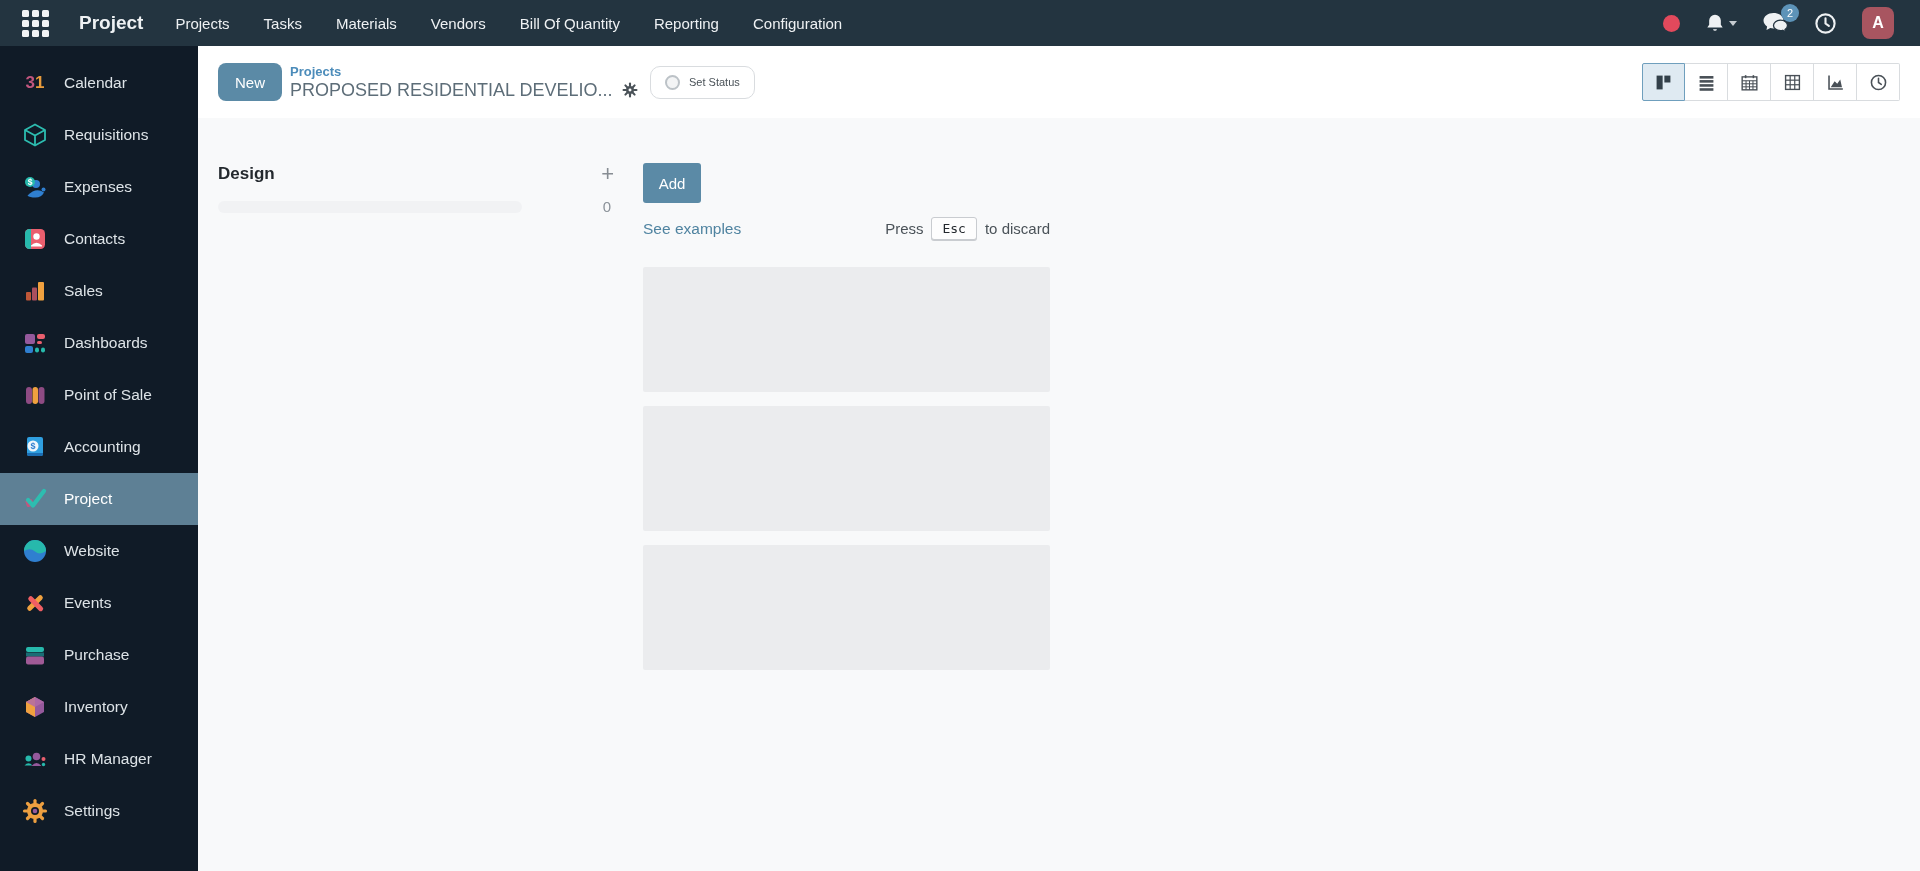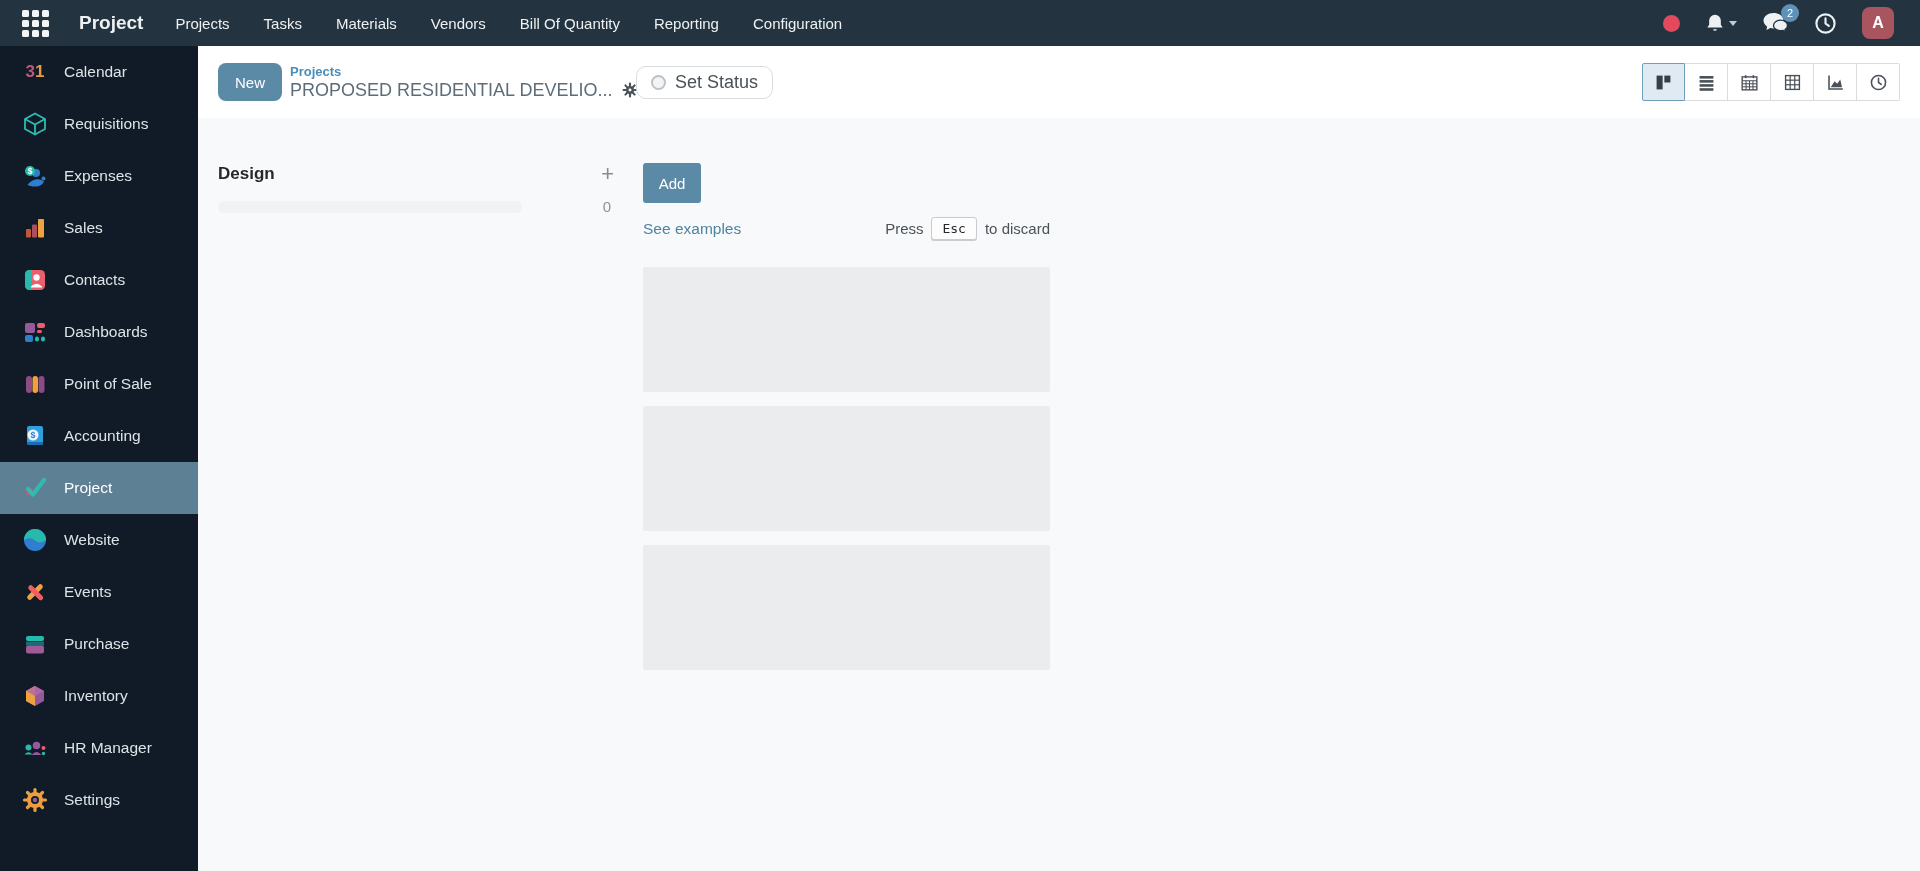--- a/index.html
+++ b/index.html
@@ -14,35 +14,35 @@
   .menu span { cursor:pointer; white-space:nowrap; }
   .topbar-right { margin-left:auto; display:flex; align-items:center; gap:25px; }
   .record-dot { width:17px; height:17px; border-radius:50%; background:#e2495c; cursor:pointer; }
   .icon-btn { display:flex; align-items:center; cursor:pointer; position:relative; }
   .caret-down { width:0; height:0; border-left:4px solid transparent; border-right:4px solid transparent; border-top:5px solid #c6ccd1; margin-left:4px; }
   .msg-badge { position:absolute; top:-7px; right:-10px; background:#5d93b8; color:#fff; font-size:11px; width:18px; height:18px; border-radius:50%; display:flex; align-items:center; justify-content:center; }
   .avatar { width:32px; height:32px; border-radius:8px; background:#a85560; color:#fff; font-size:16px; font-weight:600; display:flex; align-items:center; justify-content:center; cursor:pointer; }
 
   
   .layout { display:flex; height:825px; }
-  .sidebar { width:198px; background:#101b27; overflow:hidden; flex-shrink:0; }
+  .sidebar { width:198px; background:#101b27; padding-top:11px; overflow:hidden; flex-shrink:0; }
   .side-item { height:52px; display:flex; align-items:center; gap:15px; padding-left:21px; color:#dde3e7; font-size:15.5px; cursor:pointer; white-space:nowrap; }
   .side-item.active { background:#5e8095; color:#fff; }
   .side-icon { width:28px; height:28px; display:flex; align-items:center; justify-content:center; flex-shrink:0; }
   .cal-num { font-size:17px; font-weight:700; letter-spacing:0; }
   main { flex:1; display:flex; flex-direction:column; background:#f8f9fa; min-width:0; }
 
   
   .control-panel { background:#fff; height:72px; display:flex; align-items:center; padding:0 20px; flex-shrink:0; }
   .btn-new { background:#5b8aa6; color:#fff; border:none; width:64px; height:38px; font-size:15px; border-radius:8px; cursor:pointer; font-family:inherit; }
   .breadcrumb-block { margin-left:8px; width:346px; flex-shrink:0; }
   .bc-parent { color:#4c8cba; font-size:13px; font-weight:600; cursor:pointer; }
   .bc-title-row { display:flex; align-items:center; gap:10px; margin-top:1px; }
   .bc-title { color:#5d6d78; font-size:18px; white-space:nowrap; }
-  .btn-status { height:33px; border:1px solid #d9dcdf; border-radius:10px; background:#fff; display:flex; align-items:center; gap:9px; padding:5px 14px; color:#4a5258; font-size:18px; cursor:pointer; font-family:inherit; }
+  .btn-status { height:33px; border:1px solid #d9dcdf; border-radius:10px; background:#fff; display:flex; align-items:center; gap:9px; padding:5px 14px; color:#4a5258; font-size:11px; cursor:pointer; font-family:inherit;margin-left:14px; }
   .status-circle { width:15px; height:15px; border-radius:50%; border:2px solid #bcc2c7; background:#f3f4f5; }
 
   .searchbar { margin-left:26px; width:584px; height:37px; border:1px solid #d9dcdf; background:#fff; display:flex; align-items:center; border-radius:3px; }
   .mag { margin:0 9px 0 11px; flex-shrink:0; display:flex; }
   .facet { background:#e9ecef; border-radius:2px; display:flex; align-items:center; height:29px; overflow:hidden; flex-shrink:0; }
   .facet-icon { width:29px; height:29px; background:#5b8aa6; display:flex; align-items:center; justify-content:center; }
   .facet-label { padding:0 11px; font-size:14px; color:#23282d; white-space:nowrap; }
   .facet-x { padding:0 10px 0 2px; color:#3f464d; font-size:16px; font-weight:700; cursor:pointer; line-height:1; }
   .search-input { border:none; outline:none; flex:1; font-size:15px; color:#333; padding-left:12px; background:transparent; min-width:0; font-family:inherit; }
   .search-input::placeholder { color:#b7bfc6; }
@@ -154,37 +154,37 @@
             <circle cx="21.5" cy="15.5" r="2" fill="#2f7fd0"></circle>
             <circle cx="8" cy="8" r="5" fill="#27b9ac"></circle>
             <text x="8" y="11" font-size="8.5" fill="#fff" text-anchor="middle" font-weight="bold">$</text>
           </svg>
         </span>
       <span>Expenses</span>
     </div>
     <div class="side-item">
       <span class="side-icon">
           <svg width="26" height="26" viewBox="0 0 26 26">
-            <rect x="4" y="14" width="5" height="8.5" rx="1" fill="#bf5738"></rect>
-            <rect x="10" y="9.5" width="5" height="13" rx="1" fill="#a94f5e"></rect>
-            <rect x="16" y="4" width="6" height="18.5" rx="1" fill="#f0a13f"></rect>
-          </svg>
-        </span>
-      <span>Sales</span>
-    </div>
-    <div class="side-item">
-      <span class="side-icon">
-          <svg width="26" height="26" viewBox="0 0 26 26">
             <rect x="3" y="3" width="20" height="20" rx="4.5" fill="#ea5f6e"></rect>
             <path d="M3 7.5 a4.5 4.5 0 0 1 4.5 -4.5 H9 V23 H7.5 A4.5 4.5 0 0 1 3 18.5z" fill="#27b9ac"></path>
             <circle cx="14.5" cy="10.5" r="3.2" fill="#fff"></circle>
             <path d="M9 19.5 q5.5 -5.5 11 0 v1 h-11z" fill="#fff"></path>
           </svg>
         </span>
       <span>Contacts</span>
+    </div>
+    <div class="side-item">
+      <span class="side-icon">
+          <svg width="26" height="26" viewBox="0 0 26 26">
+            <rect x="4" y="14" width="5" height="8.5" rx="1" fill="#bf5738"></rect>
+            <rect x="10" y="9.5" width="5" height="13" rx="1" fill="#a94f5e"></rect>
+            <rect x="16" y="4" width="6" height="18.5" rx="1" fill="#f0a13f"></rect>
+          </svg>
+        </span>
+      <span>Sales</span>
     </div>
     <div class="side-item">
       <span class="side-icon">
           <svg width="26" height="26" viewBox="0 0 26 26">
             <rect x="3" y="4" width="10" height="10" rx="2" fill="#95599c"></rect>
             <rect x="15" y="4" width="8" height="5" rx="2" fill="#ea5f6e"></rect>
             <rect x="15" y="11" width="5" height="3" rx="1.5" fill="#ea5f6e"></rect>
             <rect x="3" y="16" width="8" height="7" rx="2" fill="#2f7fd0"></rect>
             <rect x="13" y="17.5" width="4" height="5" rx="2" fill="#27b9ac"></rect>
             <rect x="19" y="17.5" width="4" height="5" rx="2" fill="#27b9ac"></rect>

